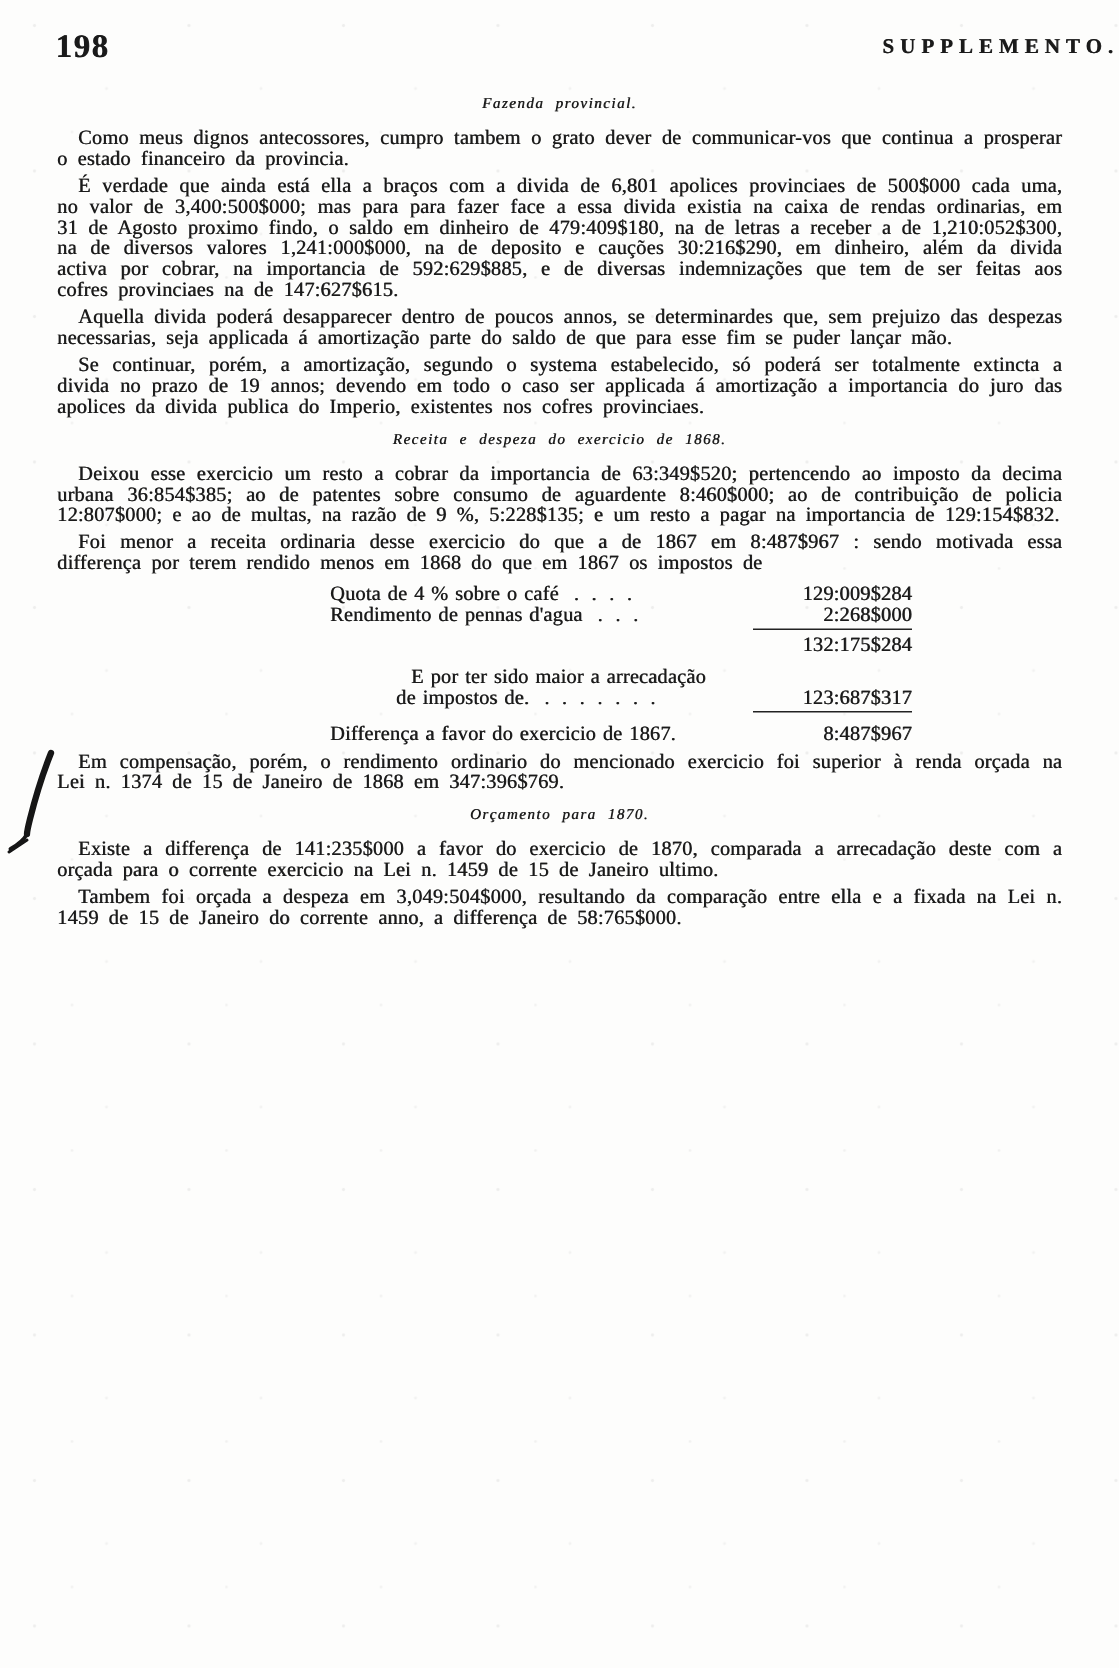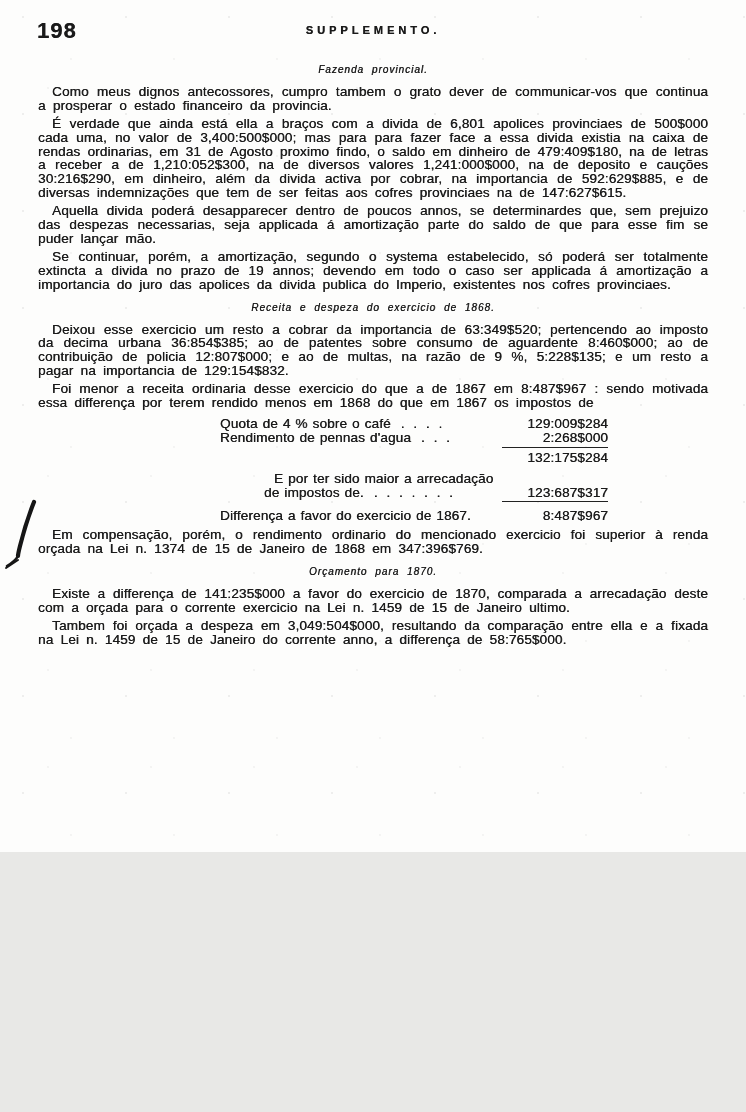--- a/index.html
+++ b/index.html
@@ -1,37 +1,37 @@
 <!DOCTYPE html>
 <html><head>
 <meta charset="utf-8">
 <style>
   html,body{margin:0;padding:0;background:#e8e8e6;}
   .page{
     position:relative;
-    width:746px;height:852px;
+    width:746px;height:1112px;
     margin:0 auto;
     background:#fdfdfc;
     background-image:
       radial-gradient(circle at 23px 17px, rgba(40,40,40,.07) .7px, transparent 1.4px),
       radial-gradient(circle at 71px 59px, rgba(40,40,40,.05) .6px, transparent 1.3px),
       radial-gradient(circle at 48px 88px, rgba(40,40,40,.06) .5px, transparent 1.2px);
     background-size:103px 97px;
     overflow:hidden;
-    font-family:Liberation Sans, sans-serif;
+    font-family:Liberation Serif, serif;
     color:#1a1a1a;
   }
   .ink{ text-shadow:.35px 0 0 rgba(20,20,20,.85); }
   .page-number{
     position:absolute;left:37px;top:18px;
     font-size:22px;font-weight:bold;letter-spacing:1px;
   }
   .masthead{
     position:absolute;left:0;right:0;top:24px;
-    text-align:center;font-size:11px;font-weight:bold;letter-spacing:4px;
+    text-align:right;font-size:14px;font-weight:bold;letter-spacing:4px;
   }
   .content{
     position:absolute;left:34px;right:34px;top:54px;
     font-size:13.6px;line-height:13.9px;
     text-align:justify;
     word-spacing:3.2px;letter-spacing:.12px;
   }
   .sec-heading{
     font-size:10px;font-weight:normal;font-style:italic;
     text-align:center;letter-spacing:1px;word-spacing:4px;

